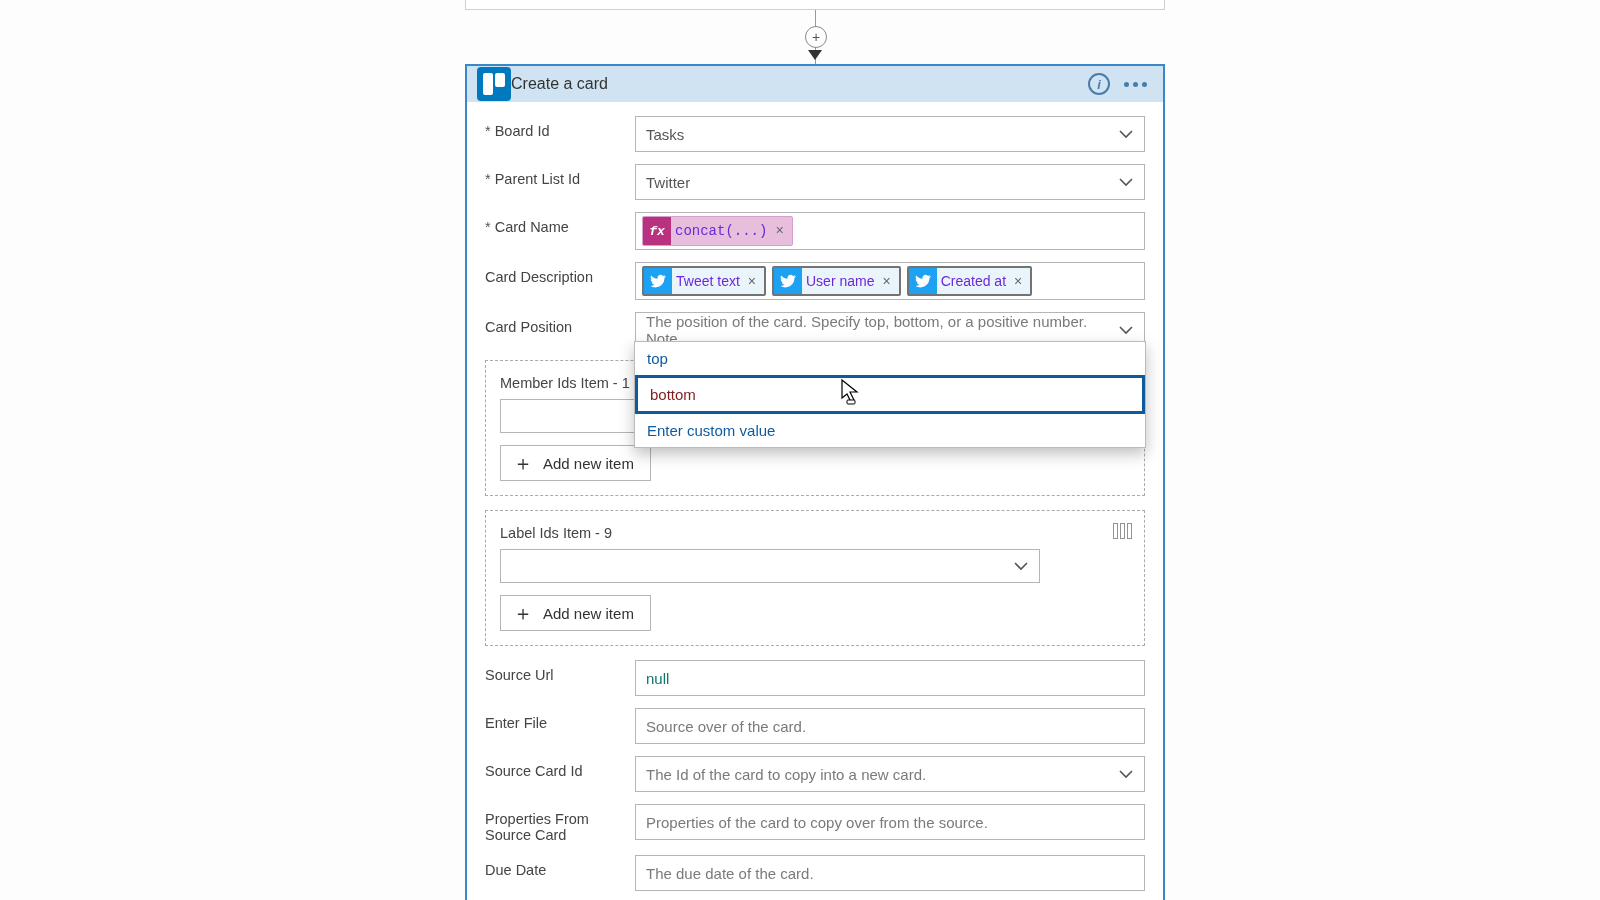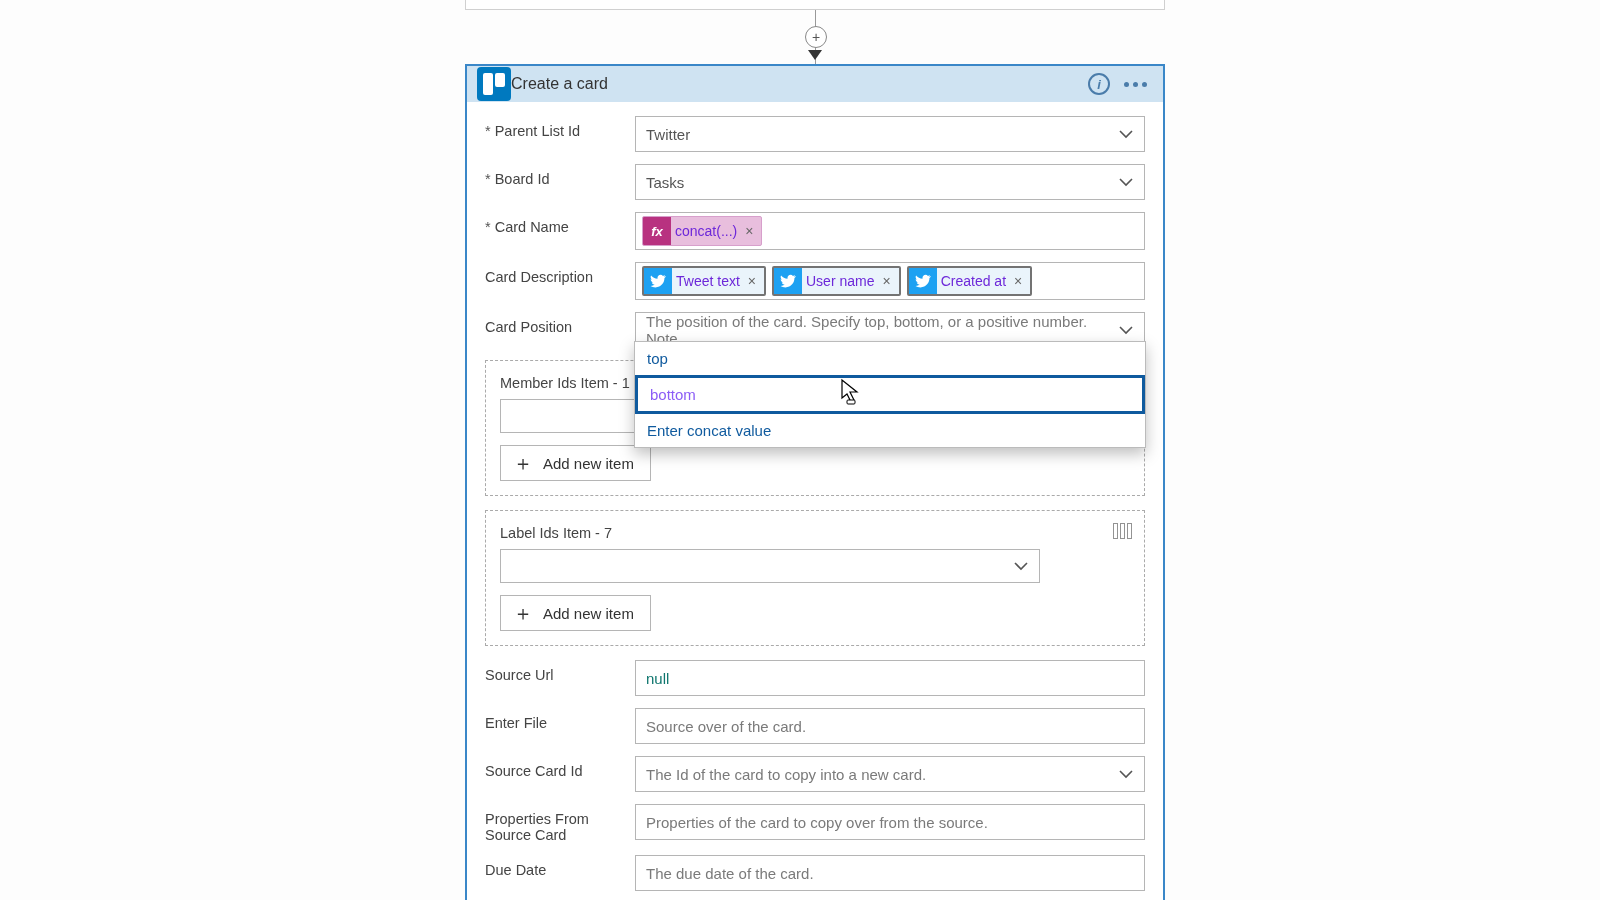--- a/index.html
+++ b/index.html
@@ -153,20 +153,21 @@
     font-size: 14px;
   }
   .token .ticon {
     width: 28px; height: 30px; display:flex; align-items:center; justify-content:center;
   }
   .token .tlabel { padding: 0 6px 0 4px; color: #6d28d9; }
   .token .tx { padding: 0 8px 0 2px; color: #666; cursor: pointer; }
   .token-fx {
     background: #e8bedd;
     border: 1px solid #d79fcb;
+    font-family: Liberation Mono, monospace;
   }
   .token-fx .ticon {
     background: #b83280; color: #fff; font-style: italic; font-weight: 600;
     font-size: 13px;
   }
   .token-tw {
     background: #eaf4fb;
     border: 2px solid #737373;
   }
   .token-tw .ticon {
@@ -225,21 +226,21 @@
     z-index: 50;
   }
   .dd-item {
     padding: 8px 12px;
     font-size: 15px;
     color: #0f5a9e;
   }
   .dd-item.selected {
     border: 3px solid #0f5a9e;
     outline-offset: -3px;
-    color: #8b5cf6;
+    color: #7f1d1d;
     font-weight: 500;
   }
 
   
   .cursor {
     position: absolute;
     left: 838px;
     top: 378px;
     z-index: 100;
     pointer-events: none;
@@ -265,38 +266,38 @@
     <div class="more-icon">
         <span></span>
         <span></span>
         <span></span>
       </div>
   </div>
 
   <div class="card-body">
 
     <div class="row">
-      <div class="label req">Parent List Id</div>
+      <div class="label req">Board Id</div>
       <div class="field">
         <div class="select-box">
-          <span>Twitter</span>
+          <span>Tasks</span>
           <span class="chev">
             <svg viewBox="0 0 16 16">
                 <path d="M2 5l6 6 6-6" fill="none" stroke="#555" stroke-width="1.6"></path>
               </svg>
           </span>
         </div>
       </div>
     </div>
 
     <div class="row">
-      <div class="label req">Board Id</div>
+      <div class="label req">Parent List Id</div>
       <div class="field">
         <div class="select-box">
-          <span>Tasks</span>
+          <span>Twitter</span>
           <span class="chev">
             <svg viewBox="0 0 16 16">
                 <path d="M2 5l6 6 6-6" fill="none" stroke="#555" stroke-width="1.6"></path>
               </svg>
           </span>
         </div>
       </div>
     </div>
 
     <div class="row">
@@ -376,21 +377,21 @@
             </svg>
         </span>
       </div>
       <button class="add-btn">
         <span class="plus">＋</span>
         <span>Add new item</span>
       </button>
     </div>
 
     <div class="dashed-group">
-      <span class="group-label">Label Ids Item - 7</span>
+      <span class="group-label">Label Ids Item - 9</span>
       <div class="array-toggle">
           <span></span>
           <span></span>
           <span></span>
         </div>
       <div class="group-select">
         <span></span>
         <span class="chev">
           <svg viewBox="0 0 16 16">
               <path d="M2 5l6 6 6-6" fill="none" stroke="#555" stroke-width="1.6"></path>
@@ -452,21 +453,21 @@
         </div>
       </div>
     </div>
 
   </div>
 </div>
 
 <div class="dropdown">
   <div class="dd-item">top</div>
   <div class="dd-item selected">bottom</div>
-  <div class="dd-item">Enter concat value</div>
+  <div class="dd-item">Enter custom value</div>
 </div>
 
 <div class="cursor">
   <svg viewBox="0 0 24 28">
     <path d="M4 2 L4 20 L9 16 L13 24 L16 22 L12 14 L19 14 Z" fill="#fff" stroke="#000" stroke-width="1.2"></path>
     <rect x="9" y="22" width="8" height="4" rx="1" fill="#fff" stroke="#000" stroke-width="1"></rect>
   </svg>
 </div>
 
 </body></html>

